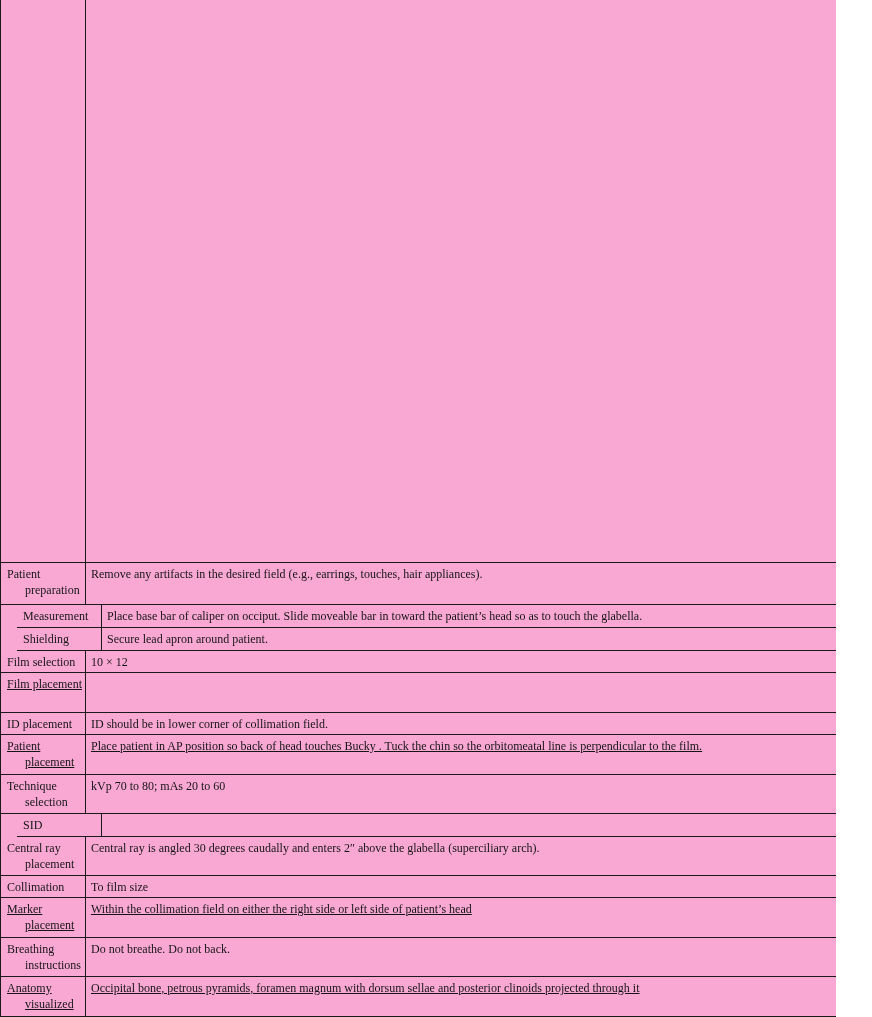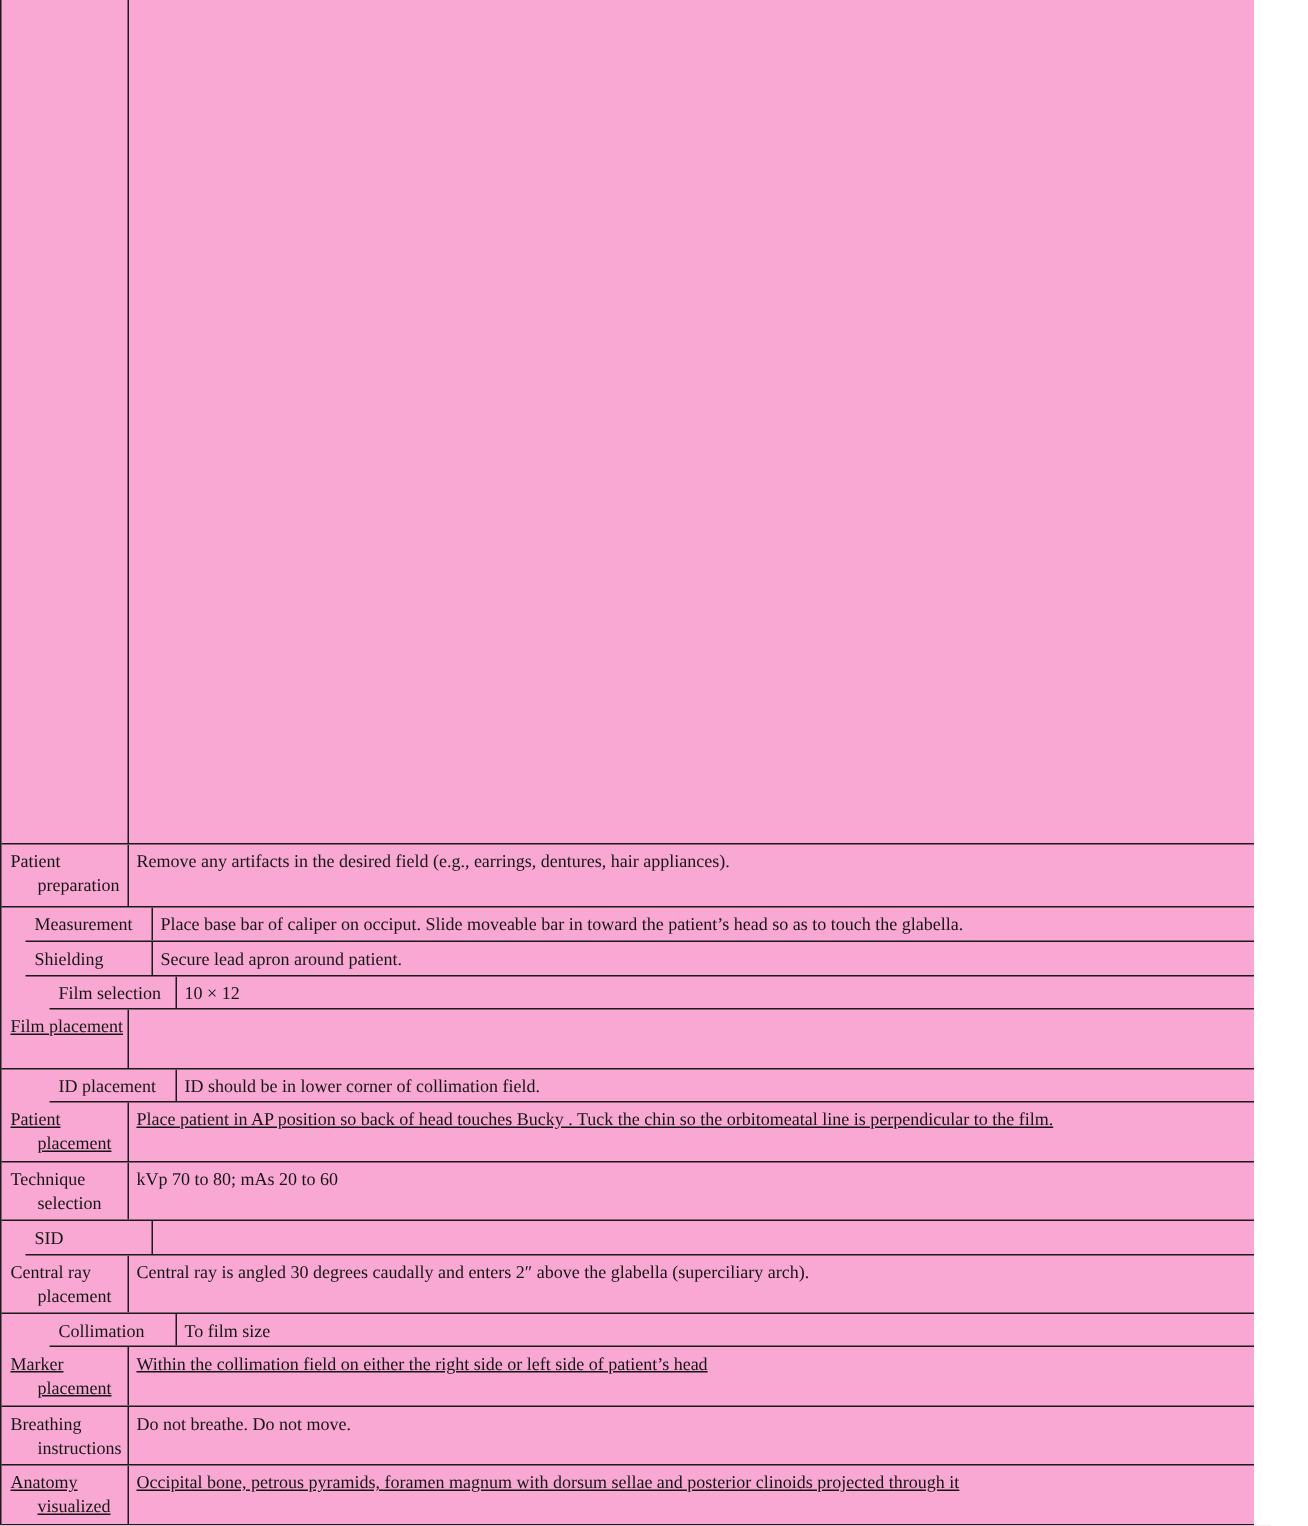--- a/index.html
+++ b/index.html
@@ -48,36 +48,36 @@
     flex: 1;
     padding: 3px 6px 2px 5px;
     white-space: nowrap;
   }
   
   .h563 { height: 563px; }
   .h42  { height: 42px; }
   .h40  { height: 40px; text-decoration: underline; }
   .h39  { height: 39px; }
   .h23  { height: 23px; margin-left: 16px; }
-  .h22  { height: 22px; margin-left: 32px; }
+  .h22  { height: 22px; }
 </style>
 </head>
 <body>
 
 <div class="page">
   <div class="ptable">
 
     <div class="row h563">
       <div class="cell label"></div>
       <div class="cell value"></div>
     </div>
 
     <div class="row h42">
       <div class="cell label">Patient preparation</div>
-      <div class="cell value">Remove any artifacts in the desired field (e.g., earrings, dentures, hair appliances).</div>
+      <div class="cell value">Remove any artifacts in the desired field (e.g., earrings, touches, hair appliances).</div>
     </div>
 
     <div class="row h23">
       <div class="cell label">Measurement</div>
       <div class="cell value">Place base bar of caliper on occiput. Slide moveable bar in toward the patient’s head so as to touch the glabella.</div>
     </div>
 
     <div class="row h23">
       <div class="cell label">Shielding</div>
       <div class="cell value">Secure lead apron around patient.</div>
@@ -121,21 +121,21 @@
       <div class="cell value">To film size</div>
     </div>
 
     <div class="row h40">
       <div class="cell label">Marker placement</div>
       <div class="cell value">Within the collimation field on either the right side or left side of patient’s head</div>
     </div>
 
     <div class="row h39">
       <div class="cell label">Breathing instructions</div>
-      <div class="cell value">Do not breathe. Do not move.</div>
+      <div class="cell value">Do not breathe. Do not back.</div>
     </div>
 
     <div class="row h40">
       <div class="cell label">Anatomy visualized</div>
       <div class="cell value">Occipital bone, petrous pyramids, foramen magnum with dorsum sellae and posterior clinoids projected through it</div>
     </div>
 
   </div>
 </div>
 

